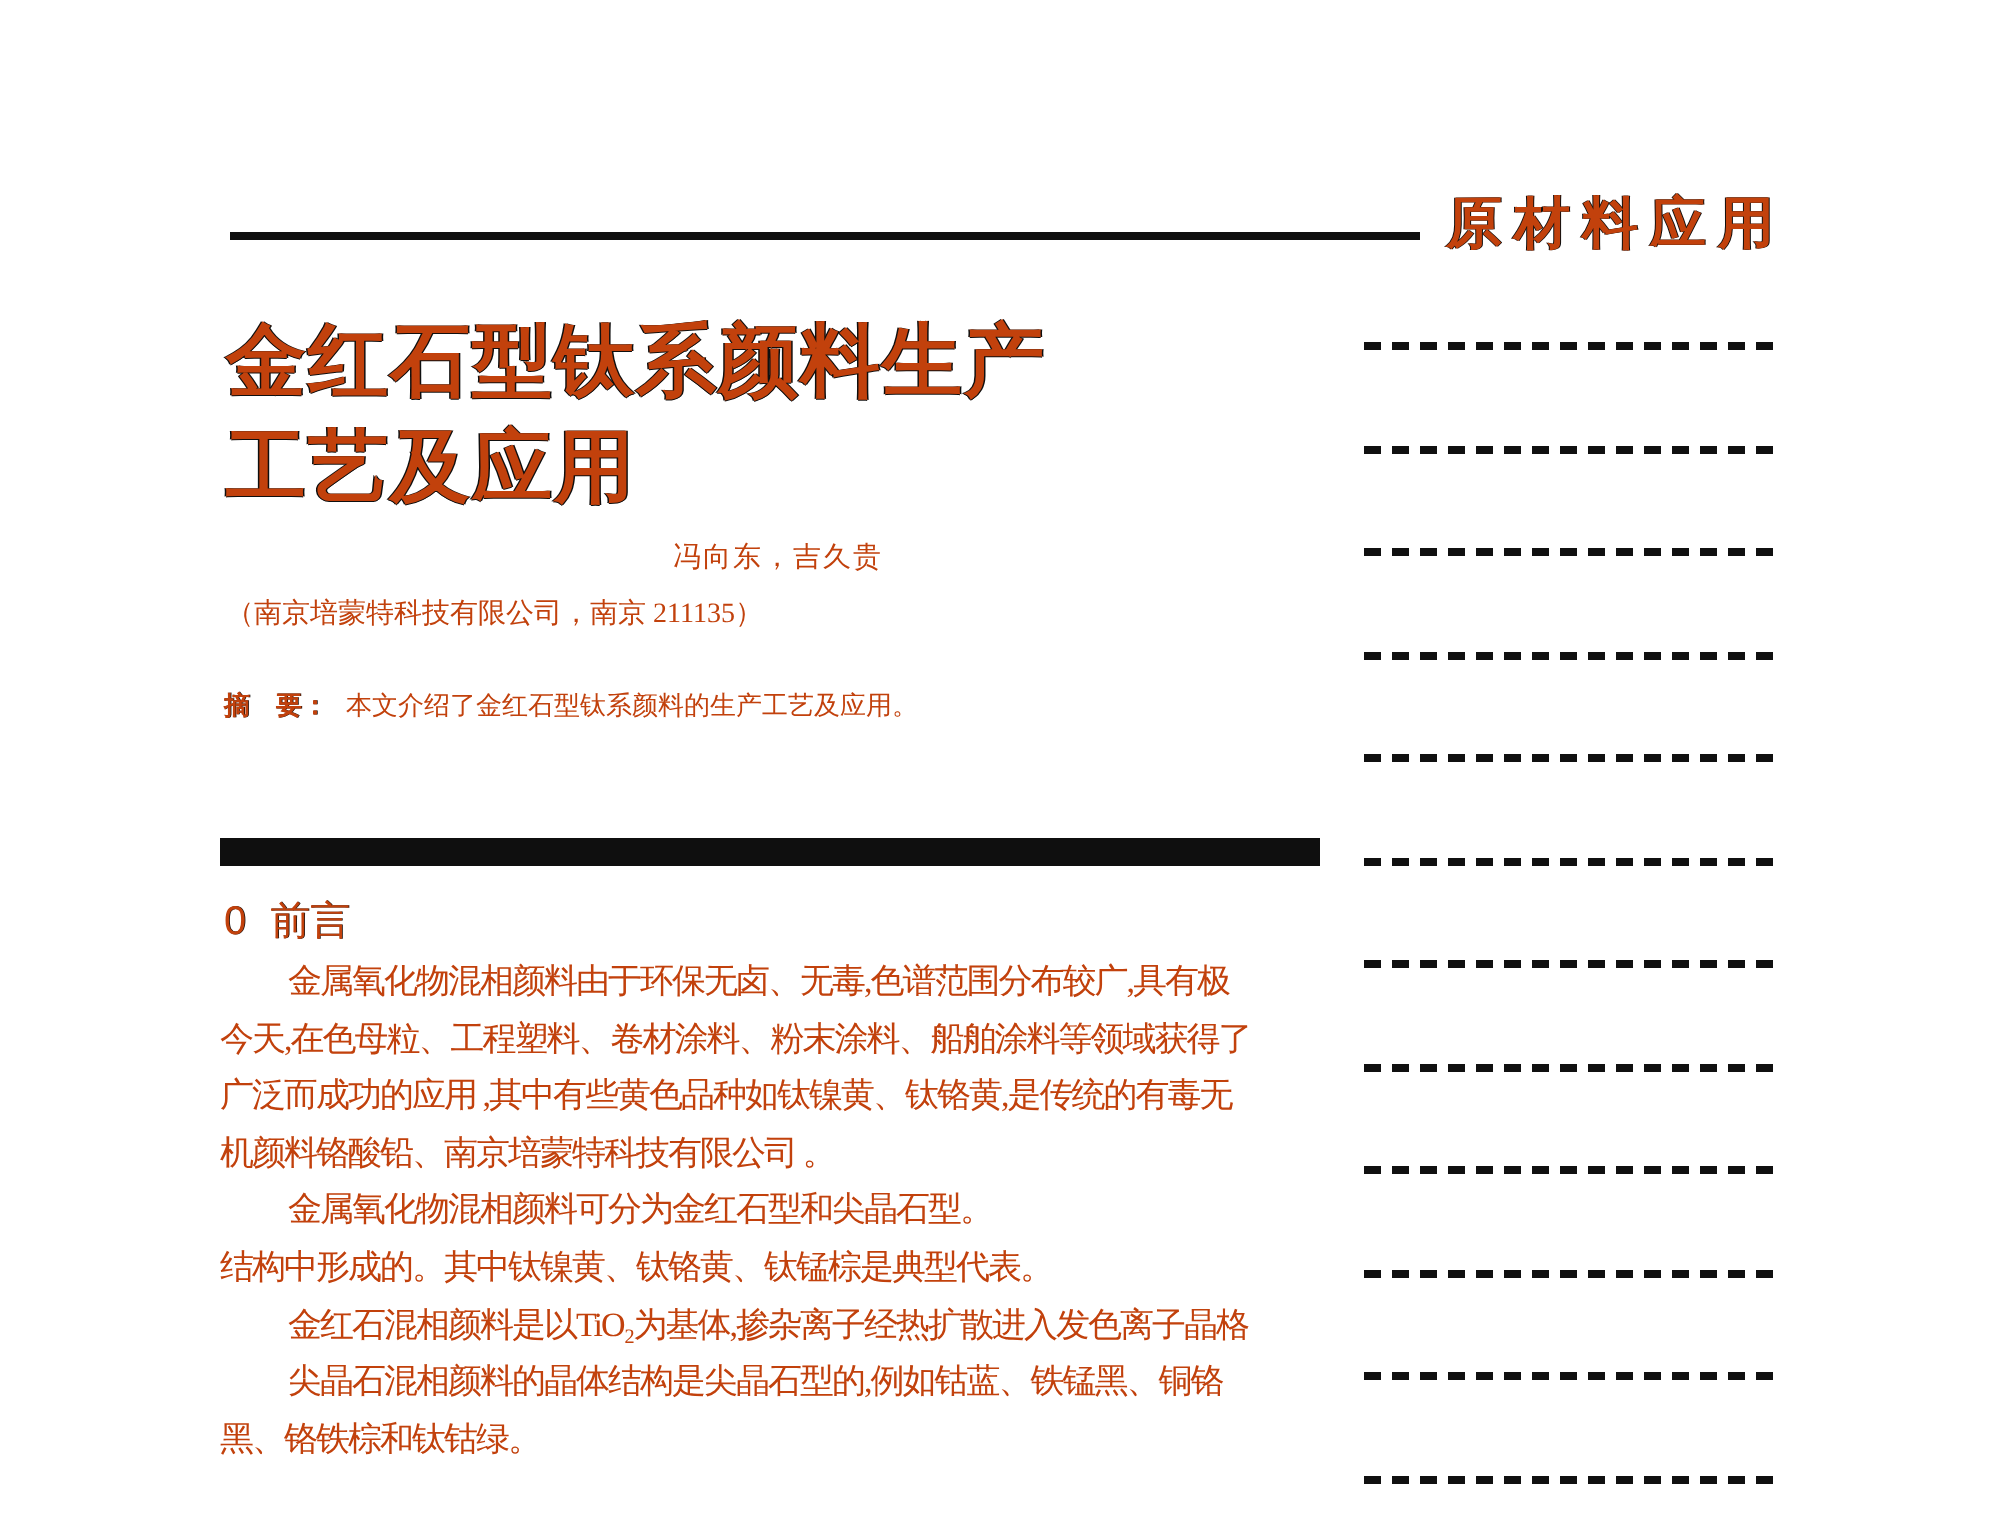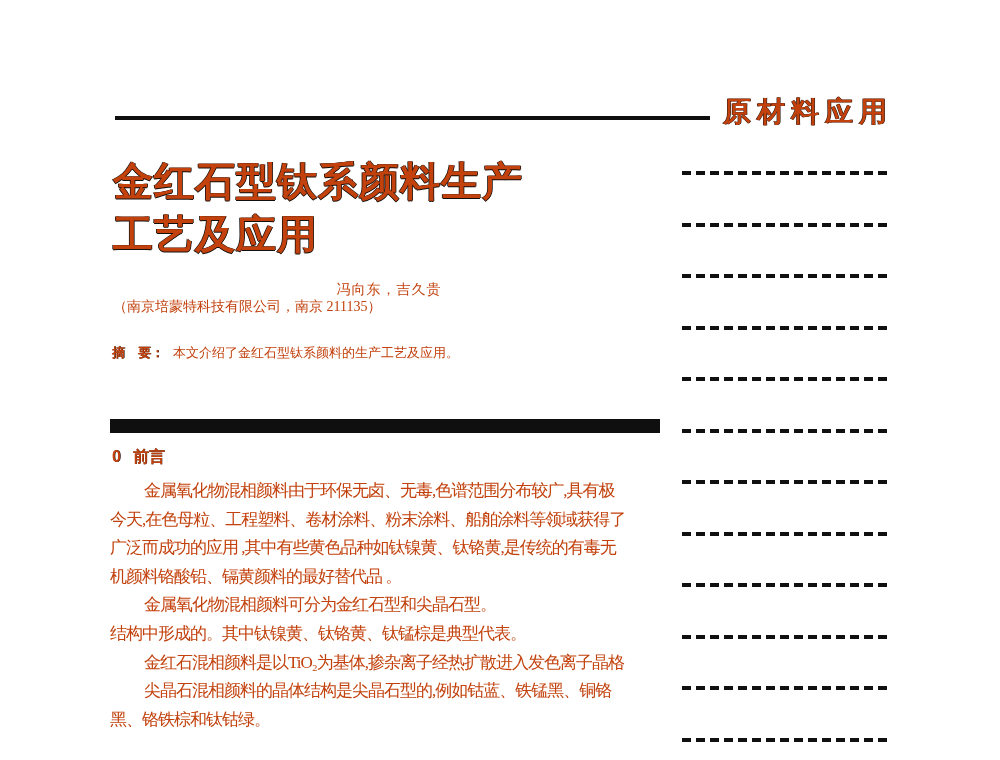--- a/index.html
+++ b/index.html
@@ -25,21 +25,21 @@
   }
   
   #article-title{
     position:absolute;left:113px;top:155px;width:552px;
     font-family:"Liberation Sans", sans-serif;
     font-weight:bold;font-size:40px;line-height:53px;
     letter-spacing:1px;
     text-shadow:0.8px 0 #0f0f0f,-0.8px 0 #0f0f0f,0 0.6px #0f0f0f;
   }
   #authors{
-    position:absolute;left:113px;top:281px;width:552px;
+    position:absolute;left:113px;top:270px;width:552px;
     text-align:center;font-size:14px;letter-spacing:1px;white-space:nowrap;
   }
   #affiliation{
     position:absolute;left:113px;top:298px;width:552px;
     text-align:left;font-size:14px;white-space:nowrap;
   }
   
   .meta-row{
     position:absolute;left:112px;width:560px;
     font-size:13px;white-space:nowrap;
@@ -53,21 +53,21 @@
   }
   
   #divider-bar{
     position:absolute;left:110px;top:419px;width:550px;height:14px;
     background:#0f0f0f;
   }
   
   #section-heading{
     position:absolute;left:112px;top:447px;
     font-family:"Liberation Sans", sans-serif;
-    font-weight:bold;font-size:16px;white-space:nowrap;
+    font-weight:normal;font-size:20px;white-space:nowrap;
     text-shadow:0.4px 0 #0f0f0f;
   }
   #section-heading .sec-num{margin-right:12px;}
   
   #body-text{
     position:absolute;left:110px;top:477px;width:540px;
   }
   .line{
     height:28.6px;line-height:28.6px;
     font-size:17px;letter-spacing:-1px;
@@ -108,21 +108,21 @@
   <div id="divider-bar"></div>
 
   <div id="section-heading">
     <span class="sec-num">0</span><span>前言</span>
   </div>
 
   <div id="body-text">
     <div class="line ind">金属氧化物混相颜料由于环保无卤、无毒,色谱范围分布较广,具有极</div>
     <div class="line">今天,在色母粒、工程塑料、卷材涂料、粉末涂料、船舶涂料等领域获得了</div>
     <div class="line">广泛而成功的应用 ,其中有些黄色品种如钛镍黄、钛铬黄,是传统的有毒无</div>
-    <div class="line">机颜料铬酸铅、镉黄颜料的最好替代品 。</div>
+    <div class="line">机颜料铬酸铅、南京培蒙特科技有限公司 。</div>
     <div class="line ind">金属氧化物混相颜料可分为金红石型和尖晶石型。</div>
     <div class="line">结构中形成的。其中钛镍黄、钛铬黄、钛锰棕是典型代表。</div>
     <div class="line ind">金红石混相颜料是以TiO₂为基体,掺杂离子经热扩散进入发色离子晶格</div>
     <div class="line ind">尖晶石混相颜料的晶体结构是尖晶石型的,例如钴蓝、铁锰黑、铜铬</div>
     <div class="line">黑、铬铁棕和钛钴绿。</div>
   </div>
 
   <div id="margin-dashes">
     <div class="dash-row"></div>
     <div class="dash-row"></div>

